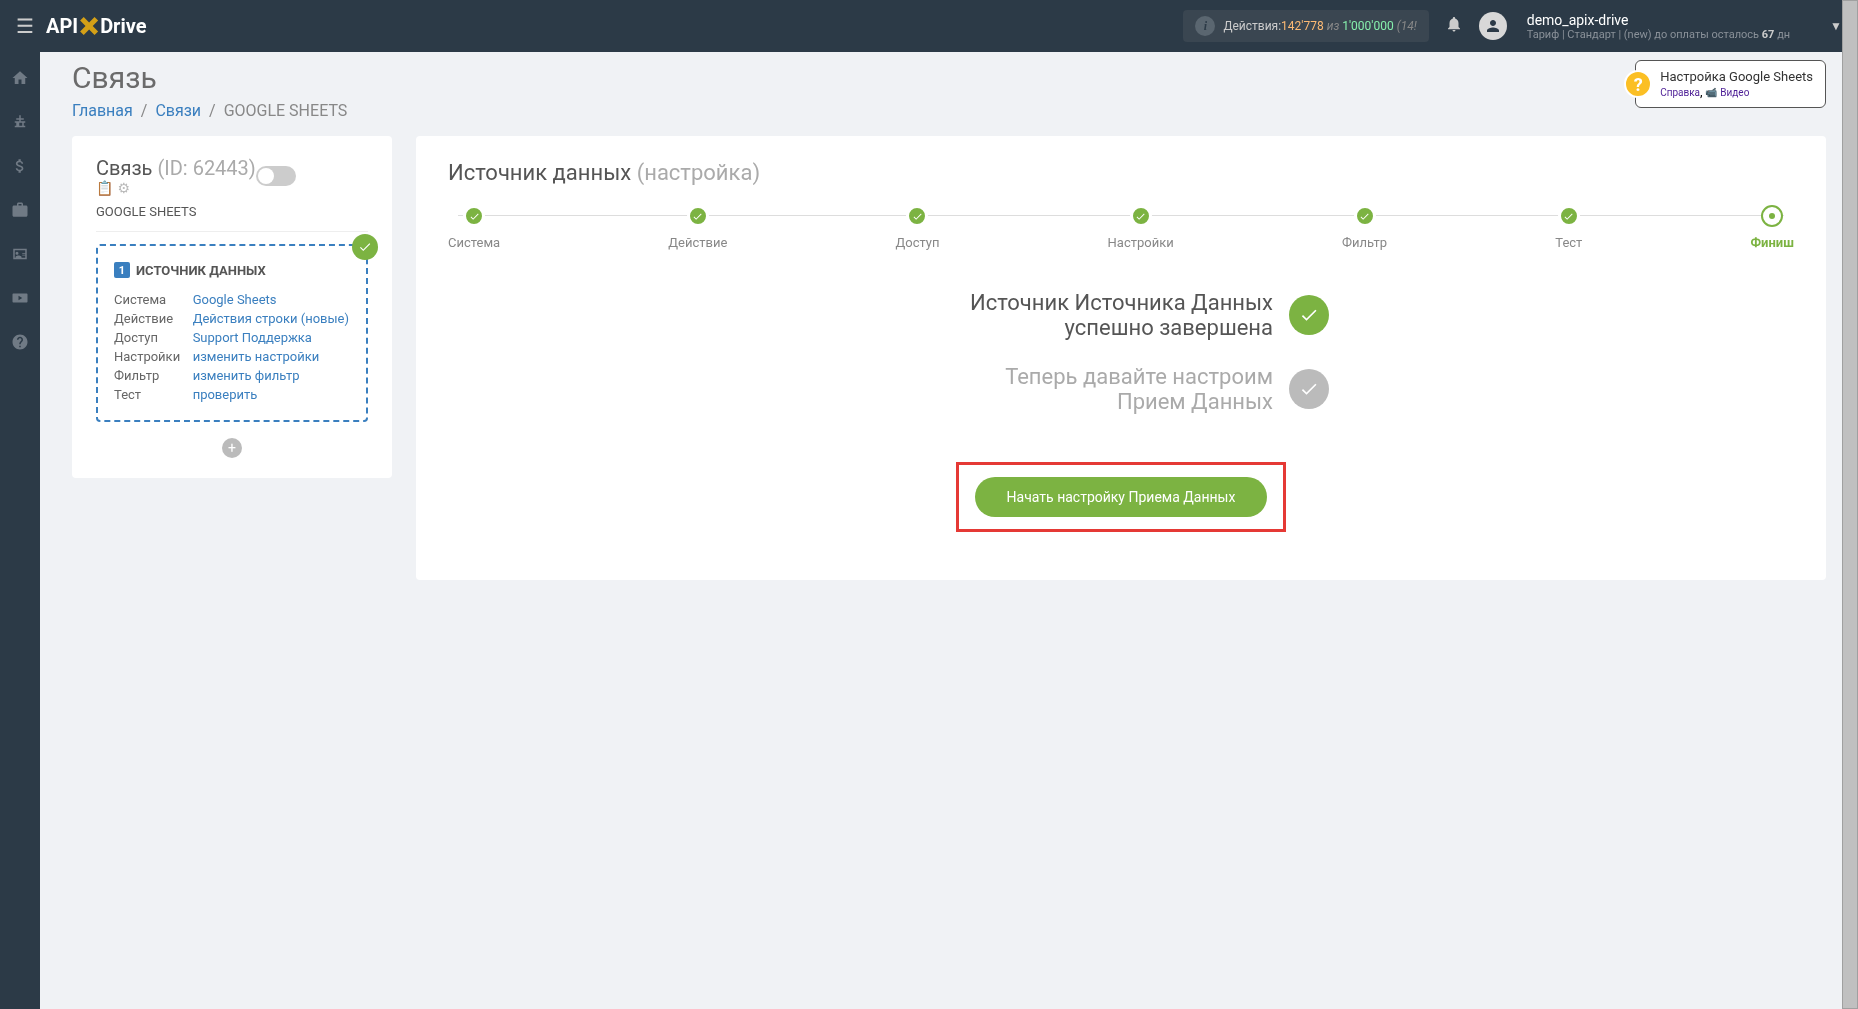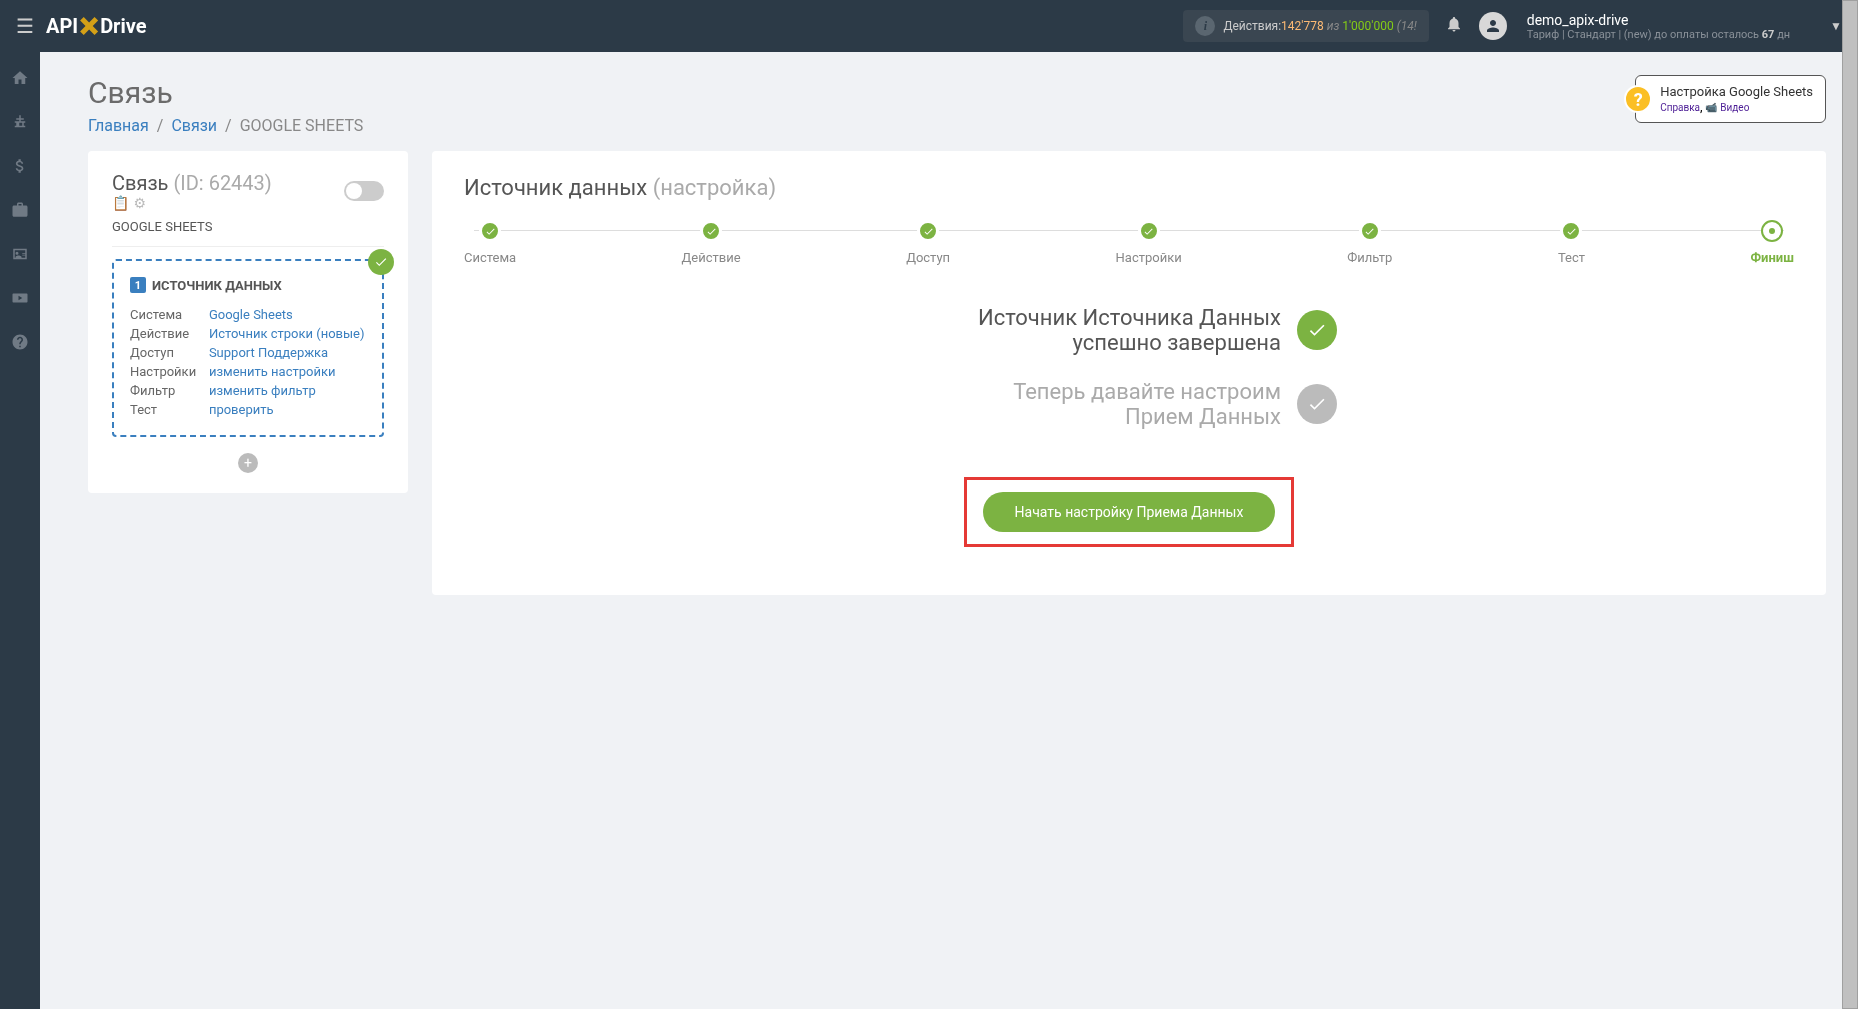--- a/index.html
+++ b/index.html
@@ -9,49 +9,49 @@
 .logo{display:flex;align-items:center;color:#fff;font-weight:bold;font-size:20px}
 .logo .x{color:#d4a017;background:#d4a017;display:inline-block;width:18px;height:18px;position:relative;margin:0 2px;clip-path:polygon(20% 0,50% 30%,80% 0,100% 20%,70% 50%,100% 80%,80% 100%,50% 70%,20% 100%,0 80%,30% 50%,0 20%)}
 .topbar-right{margin-left:auto;display:flex;align-items:center;gap:16px}
 .actions-box{background:#3a4651;padding:6px 12px;border-radius:4px;display:flex;align-items:center;gap:8px;font-size:12px;color:#ccc}
 .actions-box .info-icon{background:#5a6670;border-radius:50%;width:20px;height:20px;display:flex;align-items:center;justify-content:center;color:#2c3a47;font-weight:bold;font-style:italic;font-family:serif}
 .actions-box .counts{display:flex;}
 .actions-box .label{color:#ccc}
 .actions-box .nums{white-space:nowrap}
 .actions-box .nums .cur{color:#fdba74}
 .actions-box .nums .of{color:#888;font-style:italic}
-.actions-box .nums .max{color:#84cc16}
+.actions-box .nums .max{color:#86efac}
 .bell{color:#ccc;font-size:18px;cursor:pointer}
 .user-info{display:flex;align-items:center;gap:20px;cursor:pointer}
 .user-info .avatar{width:28px;height:28px;background:#d8d8d8;border-radius:50%;display:flex;align-items:center;justify-content:center}
 .user-info .avatar svg{width:18px;height:18px;fill:#2c3a47}
 .user-info .details{display:flex;flex-direction:column;font-size:12px}
 .user-info .name{color:#fff;font-size:14px}
 .user-info .tariff{color:#8a9199;font-size:11px}
 .user-info .tariff b{color:#ccc}
 .chevron{color:#ccc;font-size:12px;margin-left:20px}
 .sidebar{position:fixed;left:0;top:52px;bottom:0;width:40px;background:#2c3a47;display:flex;flex-direction:column;align-items:center;padding-top:16px;gap:24px;z-index:50}
 .sidebar .side-icon{color:#707a85;font-size:18px;cursor:pointer;width:20px;height:20px;display:flex;align-items:center;justify-content:center}
 .sidebar .side-icon svg{width:18px;height:18px;fill:#707a85}
-.main{margin-left:56px;margin-top:52px;padding:23px 32px}
+.main{margin-left:40px;margin-top:52px;padding:8px 32px}
 .page-header{display:flex;justify-content:space-between;align-items:flex-start;margin-bottom:16px}
 .page-header h1{font-size:30px;color:#6b6b6b;font-weight:400;margin-bottom:6px}
 .breadcrumbs{font-size:16px;color:#888}
 .breadcrumbs a{color:#3a7fbf;text-decoration:none}
 .breadcrumbs .sep{color:#888;margin:0 4px}
 .breadcrumbs .cur{color:#888}
 .help-box{border:1px solid #555;border-radius:6px;padding:8px 12px;background:#fff;display:flex;align-items:center;gap:8px;font-size:13px}
 .help-box .qmark{width:28px;height:28px;background:#fbbf24;border-radius:50%;display:flex;align-items:center;justify-content:center;color:#fff;font-weight:bold;font-size:18px;margin-left:-24px;border:2px solid #fff}
 .help-box .content{display:flex;flex-direction:column}
 .help-box .title{color:#333}
 .help-box a{color:#4c1d95;text-decoration:none;font-size:10px}
 .help-box .vid{display:inline-flex;align-items:center;gap:2px}
 .content-area{display:flex;gap:24px;align-items:flex-start}
 .left-panel{width:320px;background:#fff;border-radius:4px;padding:20px 24px}
-.left-panel .panel-header{display:flex;justify-content:space-between;align-items:center;margin-bottom:8px}
+.left-panel .panel-header{display:flex;align-items:center;margin-bottom:8px}
 .left-panel h2{font-size:20px;color:#555;font-weight:400}
 .left-panel h2 .id{color:#aaa}
 .left-panel .icons{display:flex;gap:4px;color:#bbb;font-size:14px}
 .toggle{width:40px;height:20px;background:#ccc;border-radius:10px;position:relative;cursor:pointer}
 .toggle::after{content:'';position:absolute;left:2px;top:2px;width:16px;height:16px;background:#fff;border-radius:50%}
 .left-panel .subtitle{font-size:13px;color:#555;padding-bottom:12px;border-bottom:1px solid #eee;display:block;margin-bottom:0}
 .source-card{border:2px dashed #3a7fbf;border-radius:4px;padding:16px;margin-top:12px;position:relative}
 .source-card .badge{position:absolute;top:-12px;right:-12px;width:26px;height:26px;background:#7cb342;border-radius:50%;display:flex;align-items:center;justify-content:center}
 .source-card .badge svg{width:14px;height:14px;fill:#fff}
 .source-card .card-title{display:flex;align-items:center;gap:6px;margin-bottom:12px;font-size:13px;color:#555;font-weight:bold}
@@ -221,21 +221,21 @@
           <span class="num">1</span>
           <span>ИСТОЧНИК ДАННЫХ</span>
         </div>
         <div class="rows">
           <div class="row">
               <span class="k">Система</span>
               <span class="v"><a href="#">Google Sheets</a></span>
             </div>
           <div class="row">
               <span class="k">Действие</span>
-              <span class="v"><a href="#">Источник строки (новые)</a></span>
+              <span class="v"><a href="#">Действия строки (новые)</a></span>
             </div>
           <div class="row">
               <span class="k">Доступ</span>
               <span class="v"><a href="#">Support Поддержка</a></span>
             </div>
           <div class="row">
               <span class="k">Настройки</span>
               <span class="v"><a href="#">изменить настройки</a></span>
             </div>
           <div class="row">

